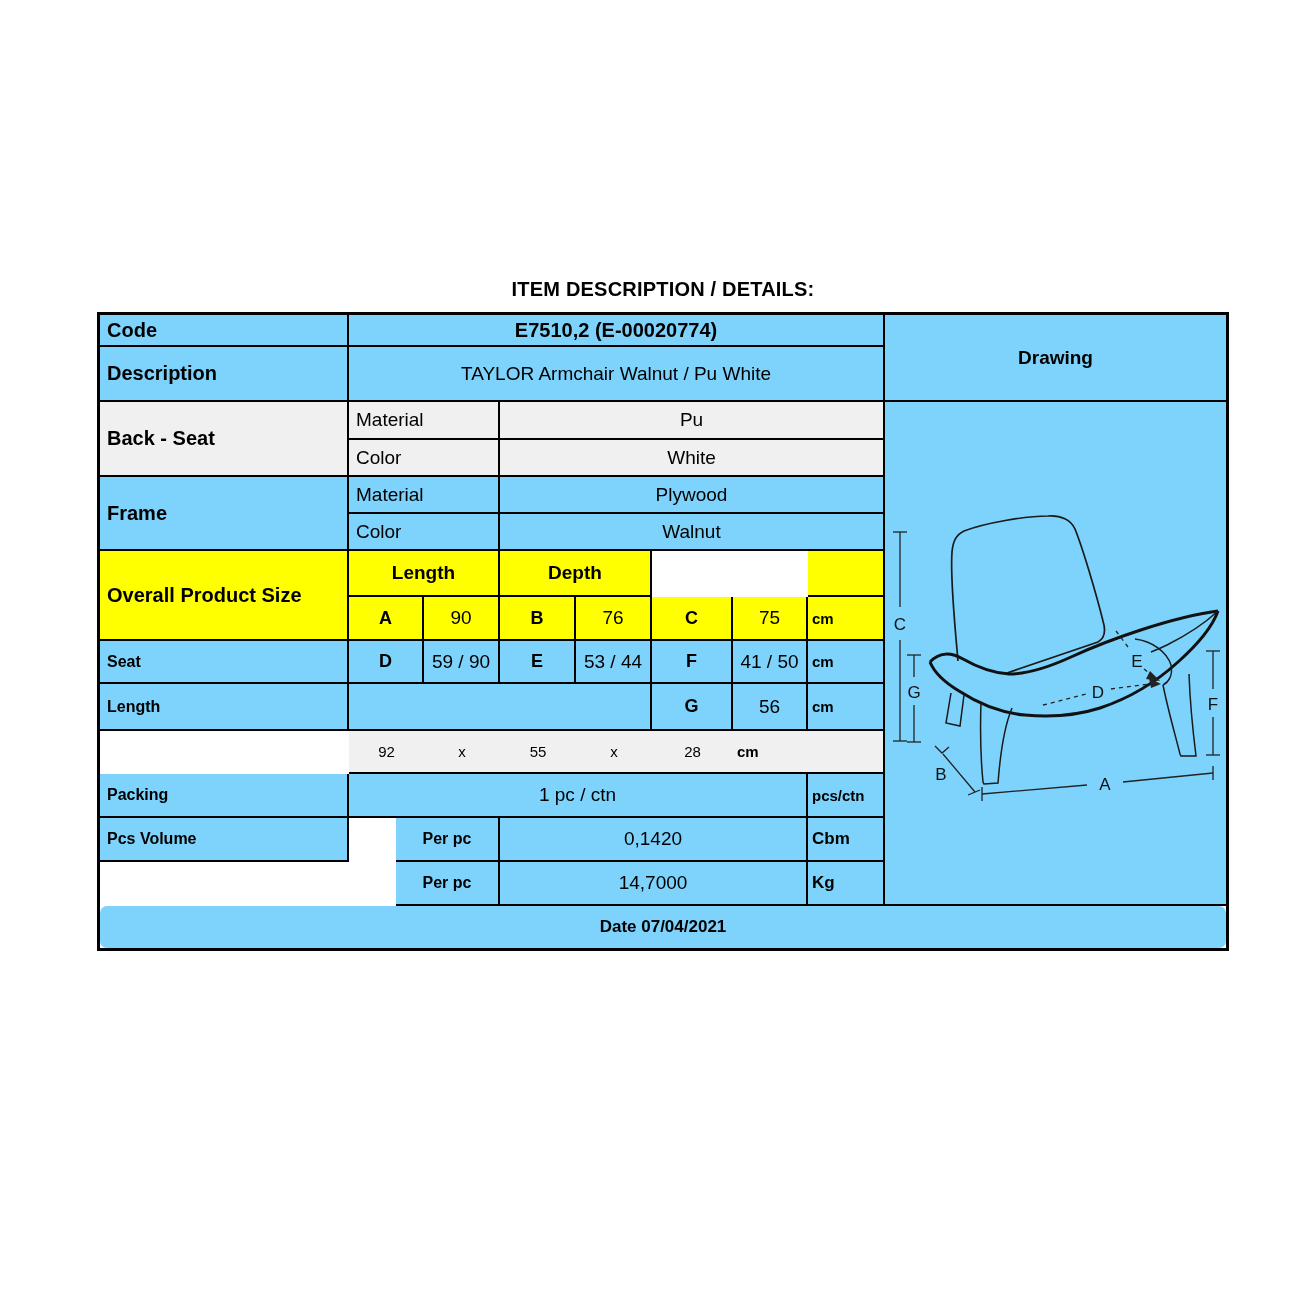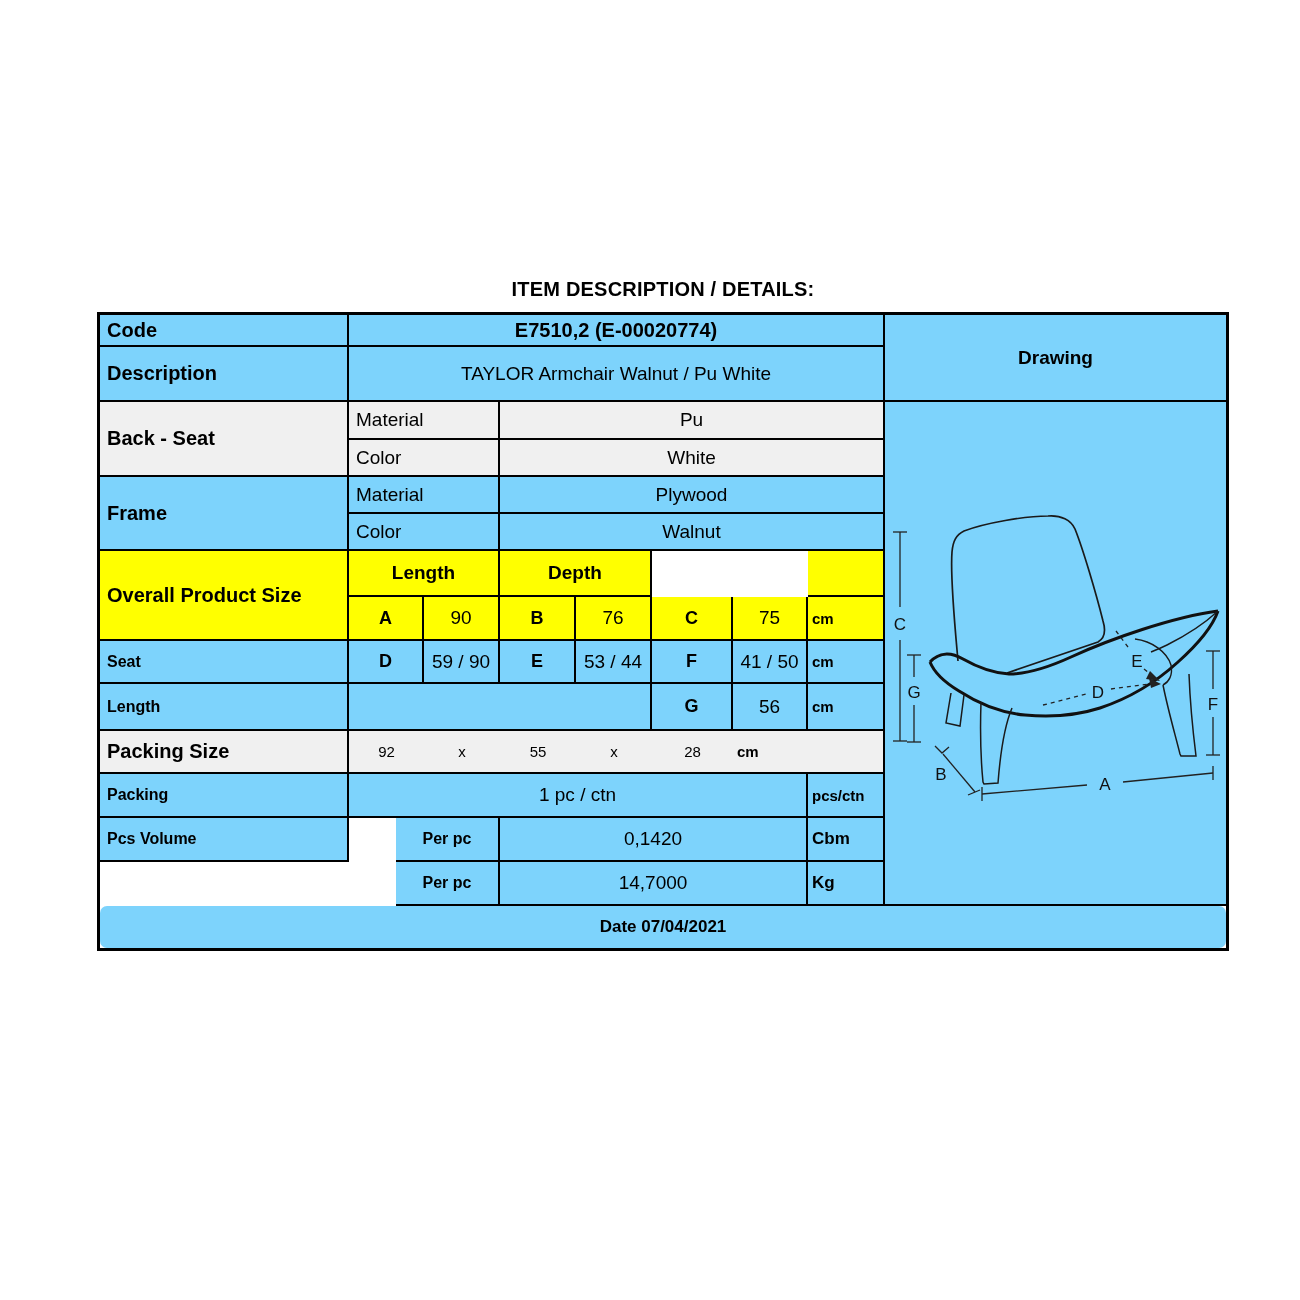--- a/index.html
+++ b/index.html
@@ -154,21 +154,20 @@
     <div class="cell letter" style="grid-area:9/6/10/7">F</div>
     <div class="cell val" style="grid-area:9/7/10/8">41 / 50</div>
     <div class="cell unit" style="grid-area:9/8/10/9">cm</div>
 
     <div class="cell left lab-sm" style="grid-area:10/1/11/2">Length</div>
     <div class="cell" style="grid-area:10/2/11/6"></div>
     <div class="cell letter" style="grid-area:10/6/11/7">G</div>
     <div class="cell val" style="grid-area:10/7/11/8">56</div>
     <div class="cell unit" style="grid-area:10/8/11/9">cm</div>
 
-    <div class="cell left lab gray" style="grid-area:11/1/12/2">Packing Size</div>
     <div class="cell gray" style="grid-area:11/2/12/9;padding:0">
       <div class="pack-grid">
         <span>92</span>
         <span>x</span>
         <span>55</span>
         <span>x</span>
         <span>28</span>
         <span class="u">cm</span>
         <span></span>
       </div>

